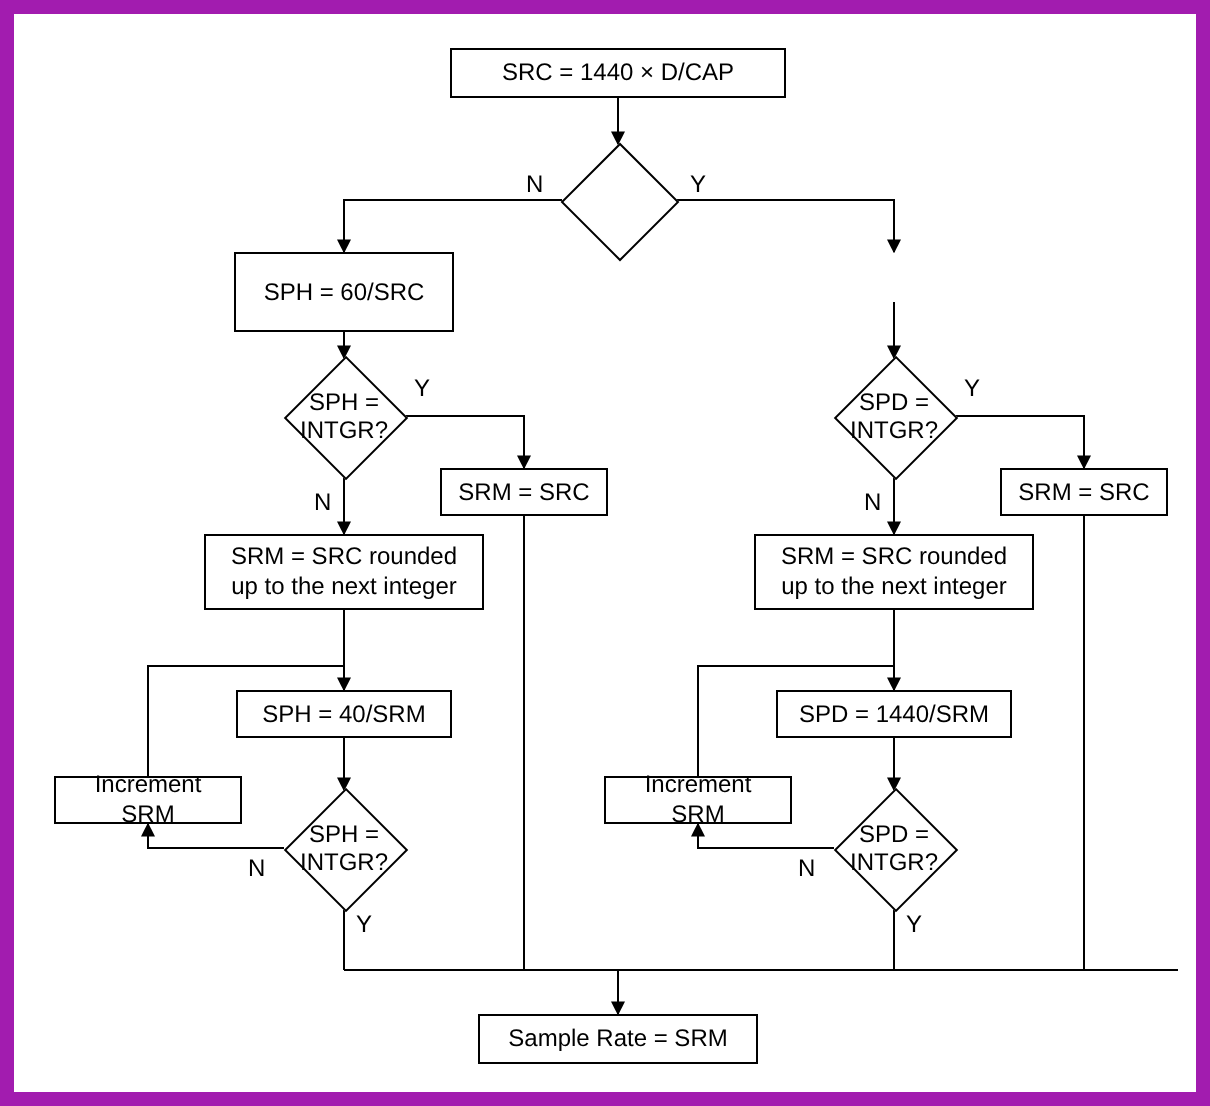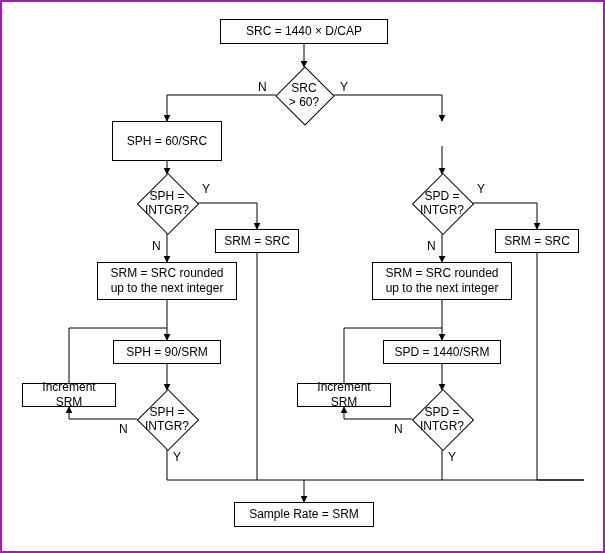--- a/index.html
+++ b/index.html
@@ -6,21 +6,21 @@
     margin: 0;
     padding: 0;
     font-family: Arial, sans-serif;
     font-size: 12px;
     background: #fff;
   }
   .canvas {
     position: relative;
     width: 605px;
     height: 553px;
-    border: 2px solid #a21caf;
+    border: 7px solid #a21caf;
     box-sizing: border-box;
     background: #fff;
   }
   .box {
     position: absolute;
     border: 1px solid #000;
     background: #fff;
     display: flex;
     align-items: center;
     justify-content: center;
@@ -121,22 +121,20 @@
       <line x1="302" y1="478" x2="302" y2="500" marker-end="url(#arr)"></line>
 
     </g>
   </svg>
 
   <div class="box" style="left:218px; top:17px; width:168px; height:25px;">
       <span>SRC = 1440 × D/CAP</span>
     </div>
 
   <div class="diamond" style="left:282px; top:73px; width:40px; height:40px;"></div>
-  <div class="diamond-label" style="left:262px; top:69px; width:80px; height:48px;">SRC
-&gt; 60?</div>
 
   <div class="box" style="left:110px; top:119px; width:110px; height:40px;">
       <span>SPH = 60/SRC</span>
     </div>
 
   <div class="diamond" style="left:144px; top:180px; width:42px; height:42px;"></div>
   <div class="diamond-label" style="left:125px; top:180px; width:80px; height:42px;">SPH =
 INTGR?</div>
 
   <div class="diamond" style="left:419px; top:180px; width:42px; height:42px;"></div>
@@ -151,21 +149,21 @@
     </div>
 
   <div class="box" style="left:95px; top:260px; width:140px; height:38px;">
       <span>SRM = SRC rounded up to the next integer</span>
     </div>
   <div class="box" style="left:370px; top:260px; width:140px; height:38px;">
       <span>SRM = SRC rounded up to the next integer</span>
     </div>
 
   <div class="box" style="left:111px; top:338px; width:108px; height:24px;">
-      <span>SPH = 90/SRM</span>
+      <span>SPH = 40/SRM</span>
     </div>
   <div class="box" style="left:381px; top:338px; width:118px; height:24px;">
       <span>SPD = 1440/SRM</span>
     </div>
 
   <div class="box" style="left:20px; top:381px; width:94px; height:24px;">
       <span>Increment SRM</span>
     </div>
   <div class="box" style="left:295px; top:381px; width:94px; height:24px;">
       <span>Increment SRM</span>

